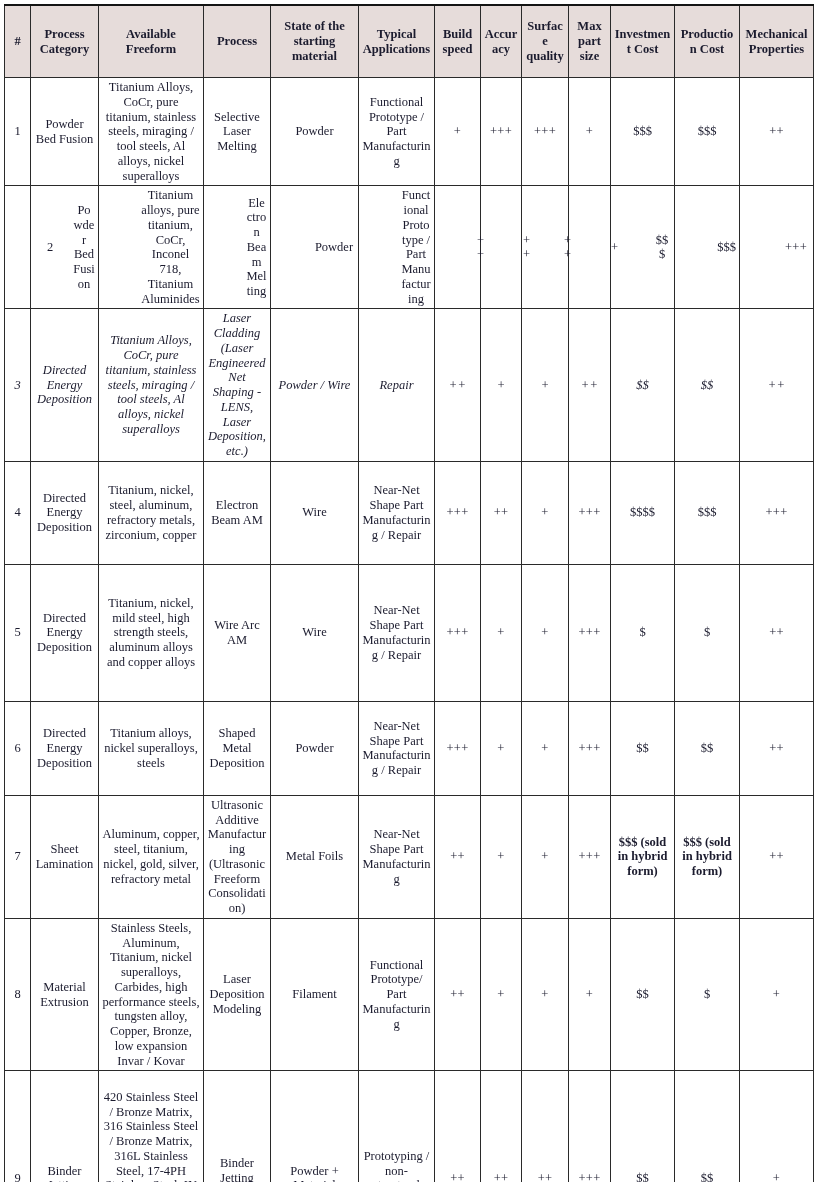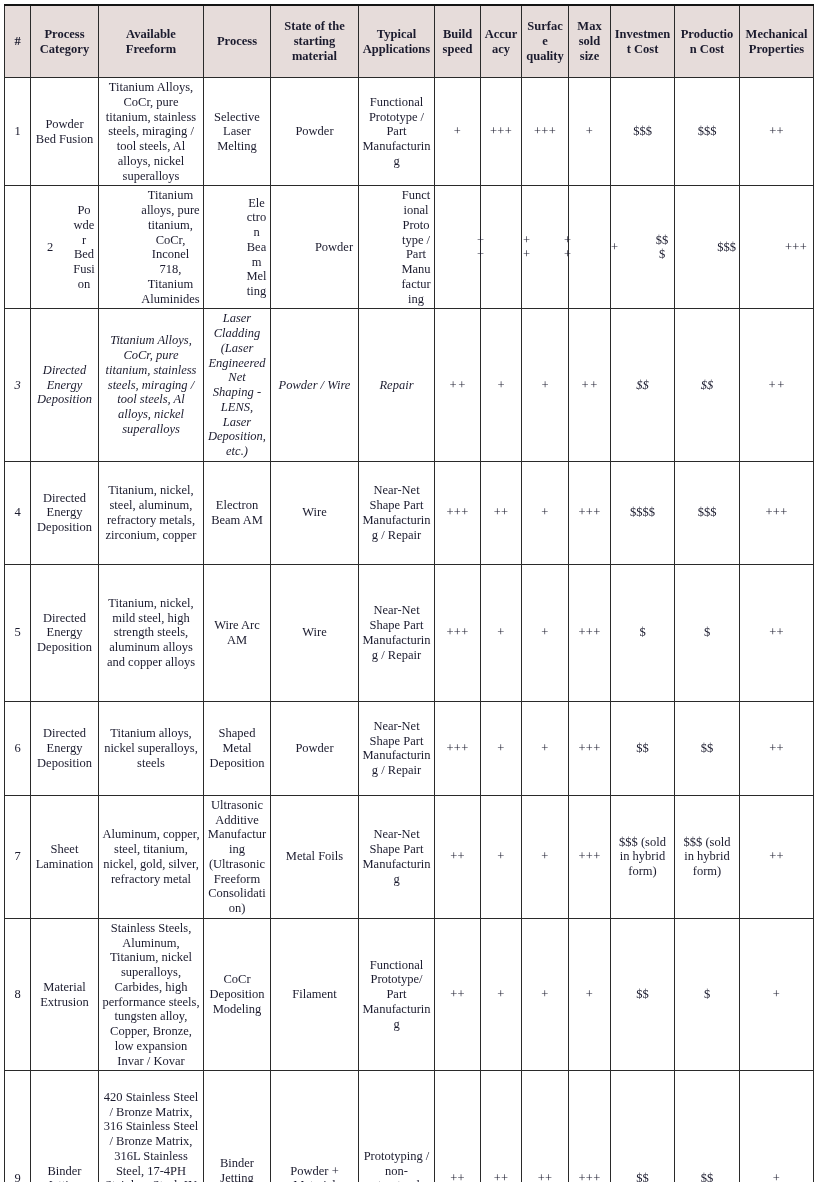--- a/index.html
+++ b/index.html
@@ -53,21 +53,21 @@
     font-weight: normal;
   }
   td.c-num       { font-size: 12.5px; }
   td.c-cat       { font-size: 12.5px; }
   td.c-mat       { font-size: 12.5px; border-radius: 23px; }
   td.c-proc      { font-size: 12.5px; }
   td.c-state     { font-size: 12.5px; }
   td.c-apps      { font-size: 12.5px; }
   td.c-rate      { font-size: 12.5px; font-weight: bold; letter-spacing: 0.3px; }
   td.c-cost      { font-size: 12.5px; font-weight: bold; }
-  td.c-cost.long { font-weight: normal; letter-spacing: 0; }
+  td.c-cost.long { font-weight: bold; letter-spacing: 0; }
 
   
   col.w-num   { width: 26px;  }
   col.w-cat   { width: 68px;  }
   col.w-mat   { width: 105px; }
   col.w-proc  { width: 67px;  }
   col.w-state { width: 88px;  }
   col.w-apps  { width: 76px;  }
   col.w-build { width: 46px;  }
   col.w-acc   { width: 41px;  }
@@ -112,21 +112,21 @@
       <tr>
         <th>#</th>
         <th>Process Category</th>
         <th>Available Freeform</th>
         <th>Process</th>
         <th>State of the starting material</th>
         <th>Typical Applications</th>
         <th>Build speed</th>
         <th>Accuracy</th>
         <th>Surface quality</th>
-        <th>Max sold size</th>
+        <th>Max part size</th>
         <th>Investment Cost</th>
         <th>Production Cost</th>
         <th>Mechanical Properties</th>
       </tr>
     </thead>
     <tbody>
       <tr class="r1">
         <td class="c-num">1</td>
         <td class="c-cat">Powder Bed Fusion</td>
         <td class="c-mat">Titanium Alloys, CoCr, pure titanium, stainless steels, miraging / tool steels, Al alloys, nickel superalloys</td>
@@ -228,21 +228,21 @@
         <td class="c-rate">+</td>
         <td class="c-rate">+++</td>
         <td class="c-cost long">$$$ (sold in hybrid form)</td>
         <td class="c-cost long">$$$ (sold in hybrid form)</td>
         <td class="c-rate">++</td>
       </tr>
       <tr class="r8">
         <td class="c-num">8</td>
         <td class="c-cat">Material Extrusion</td>
         <td class="c-mat">Stainless Steels, Aluminum, Titanium, nickel superalloys, Carbides, high performance steels, tungsten alloy, Copper, Bronze, low expansion Invar / Kovar</td>
-        <td class="c-proc">CoCr Deposition Modeling</td>
+        <td class="c-proc">Laser Deposition Modeling</td>
         <td class="c-state">Filament</td>
         <td class="c-apps">Functional Prototype/ Part Manufacturing</td>
         <td class="c-rate">++</td>
         <td class="c-rate">+</td>
         <td class="c-rate">+</td>
         <td class="c-rate">+</td>
         <td class="c-cost">$$</td>
         <td class="c-cost">$</td>
         <td class="c-rate">+</td>
       </tr>

